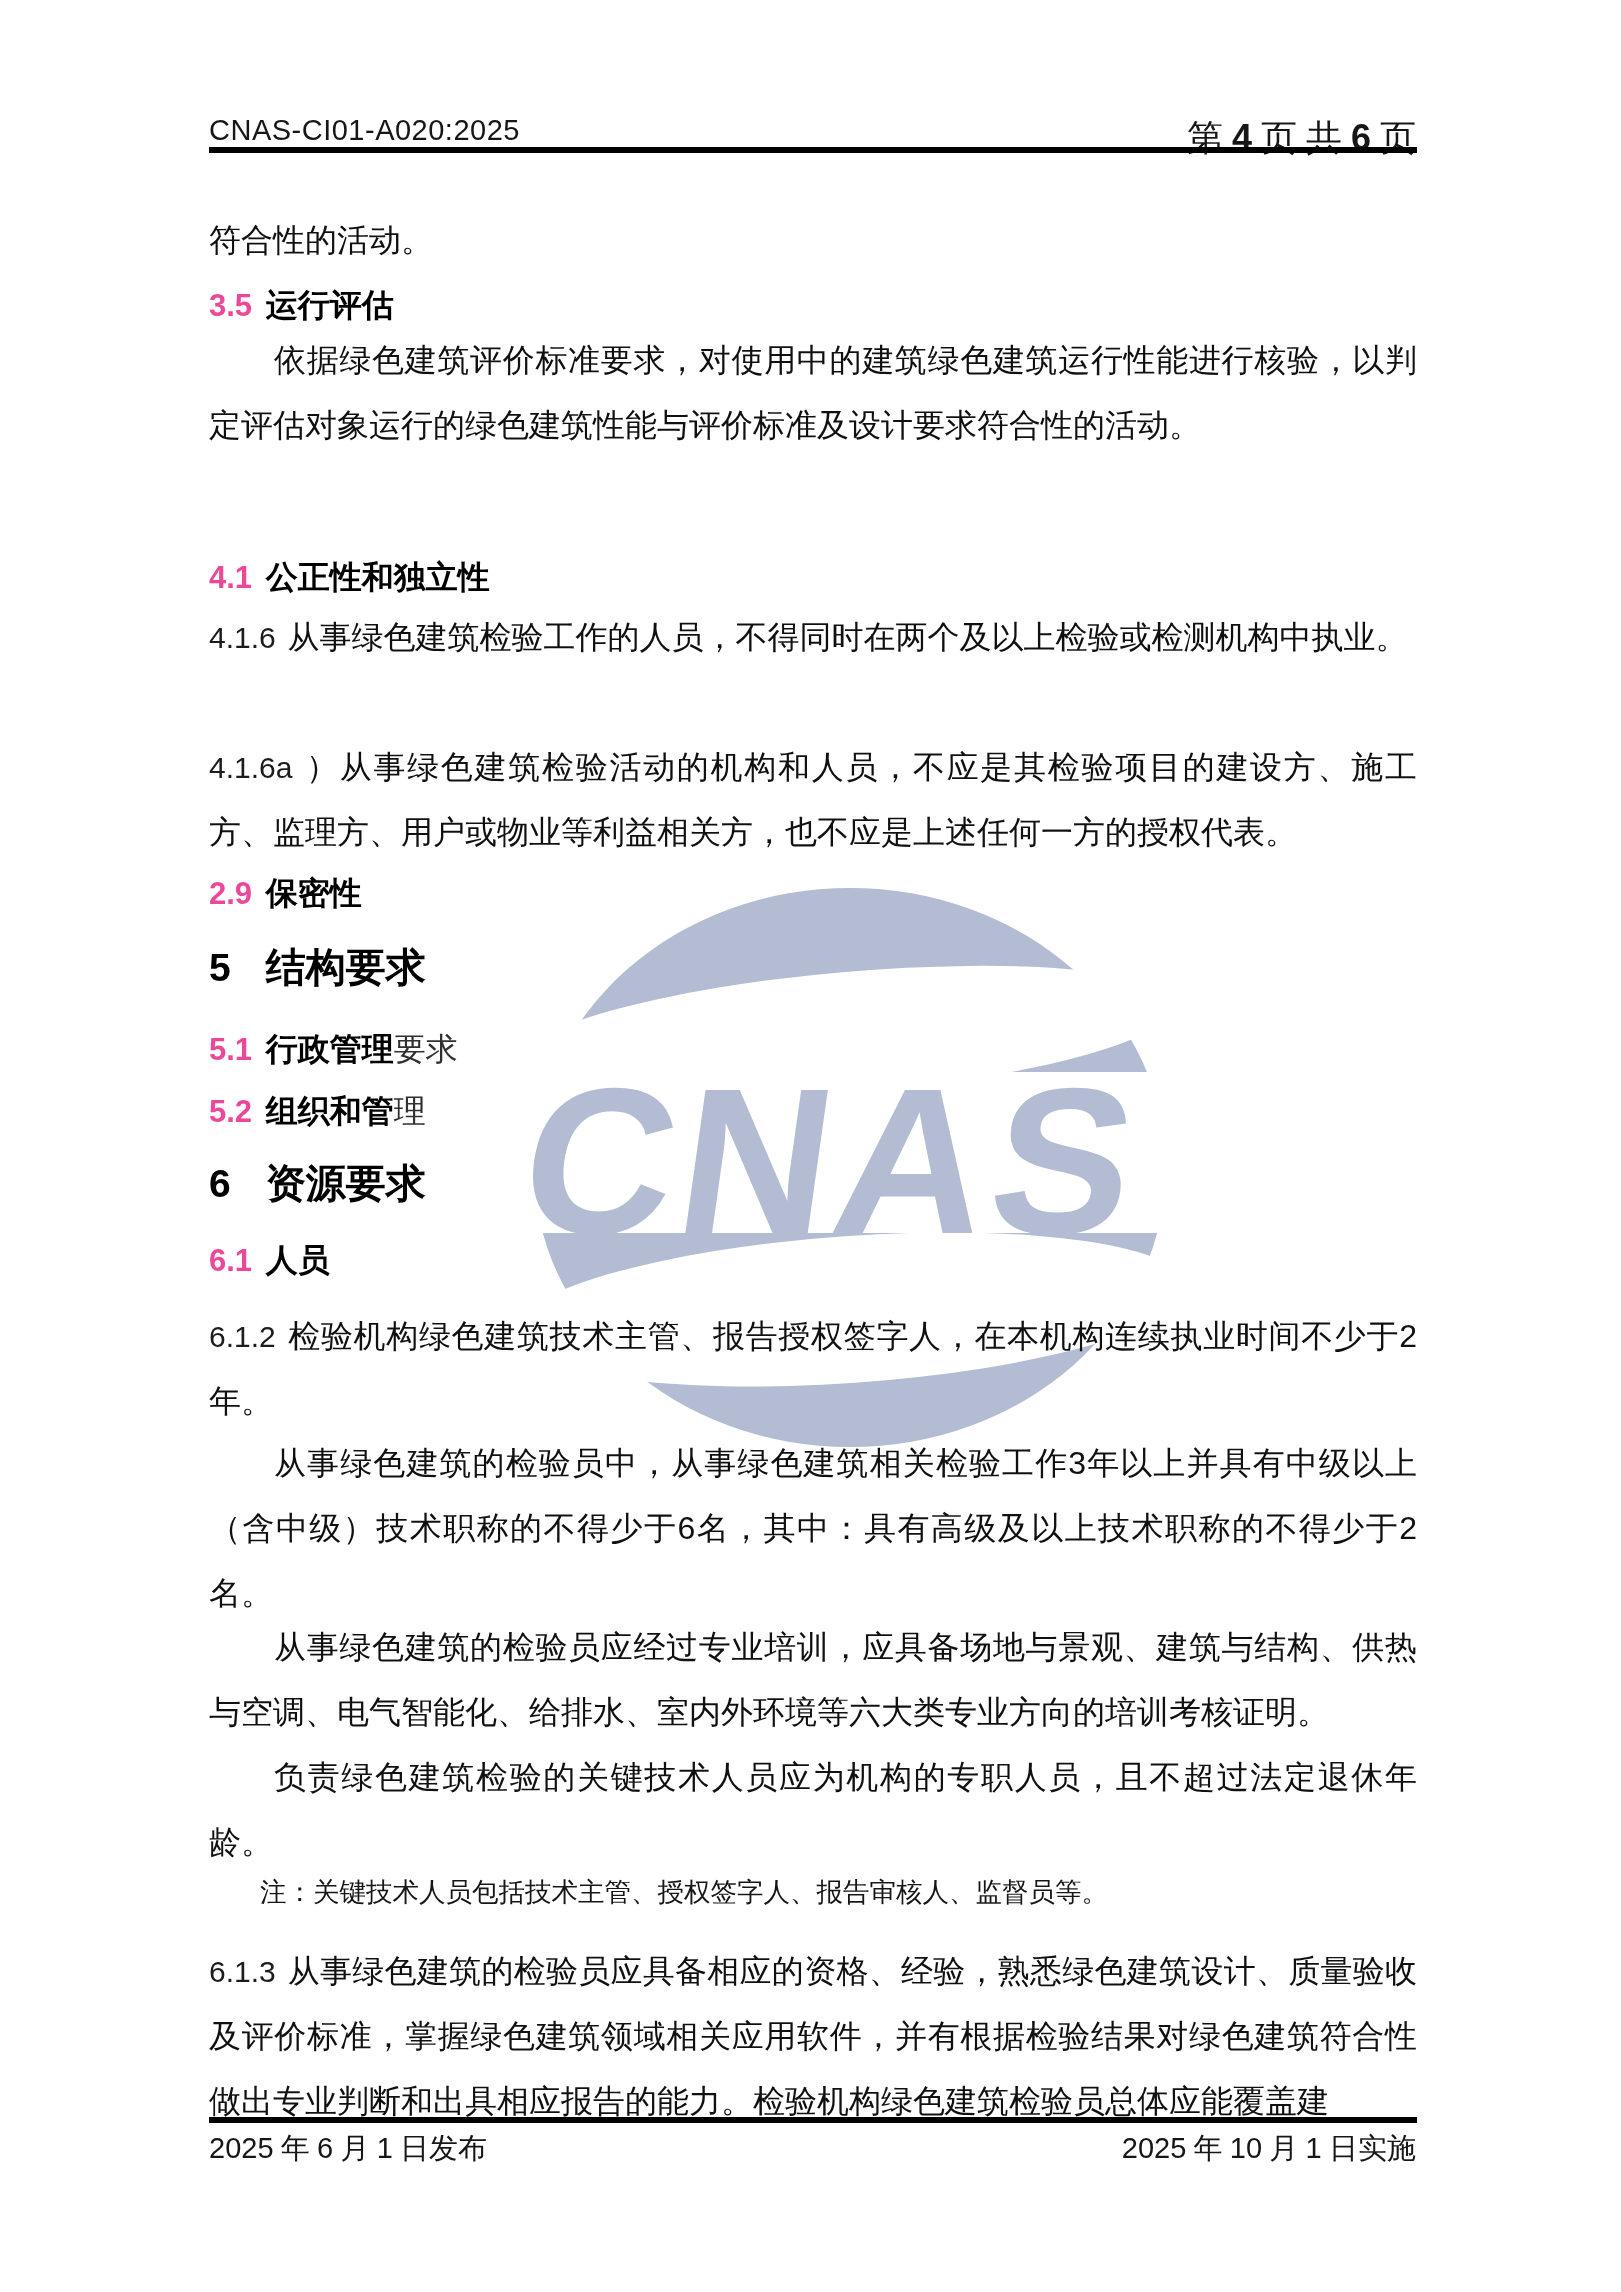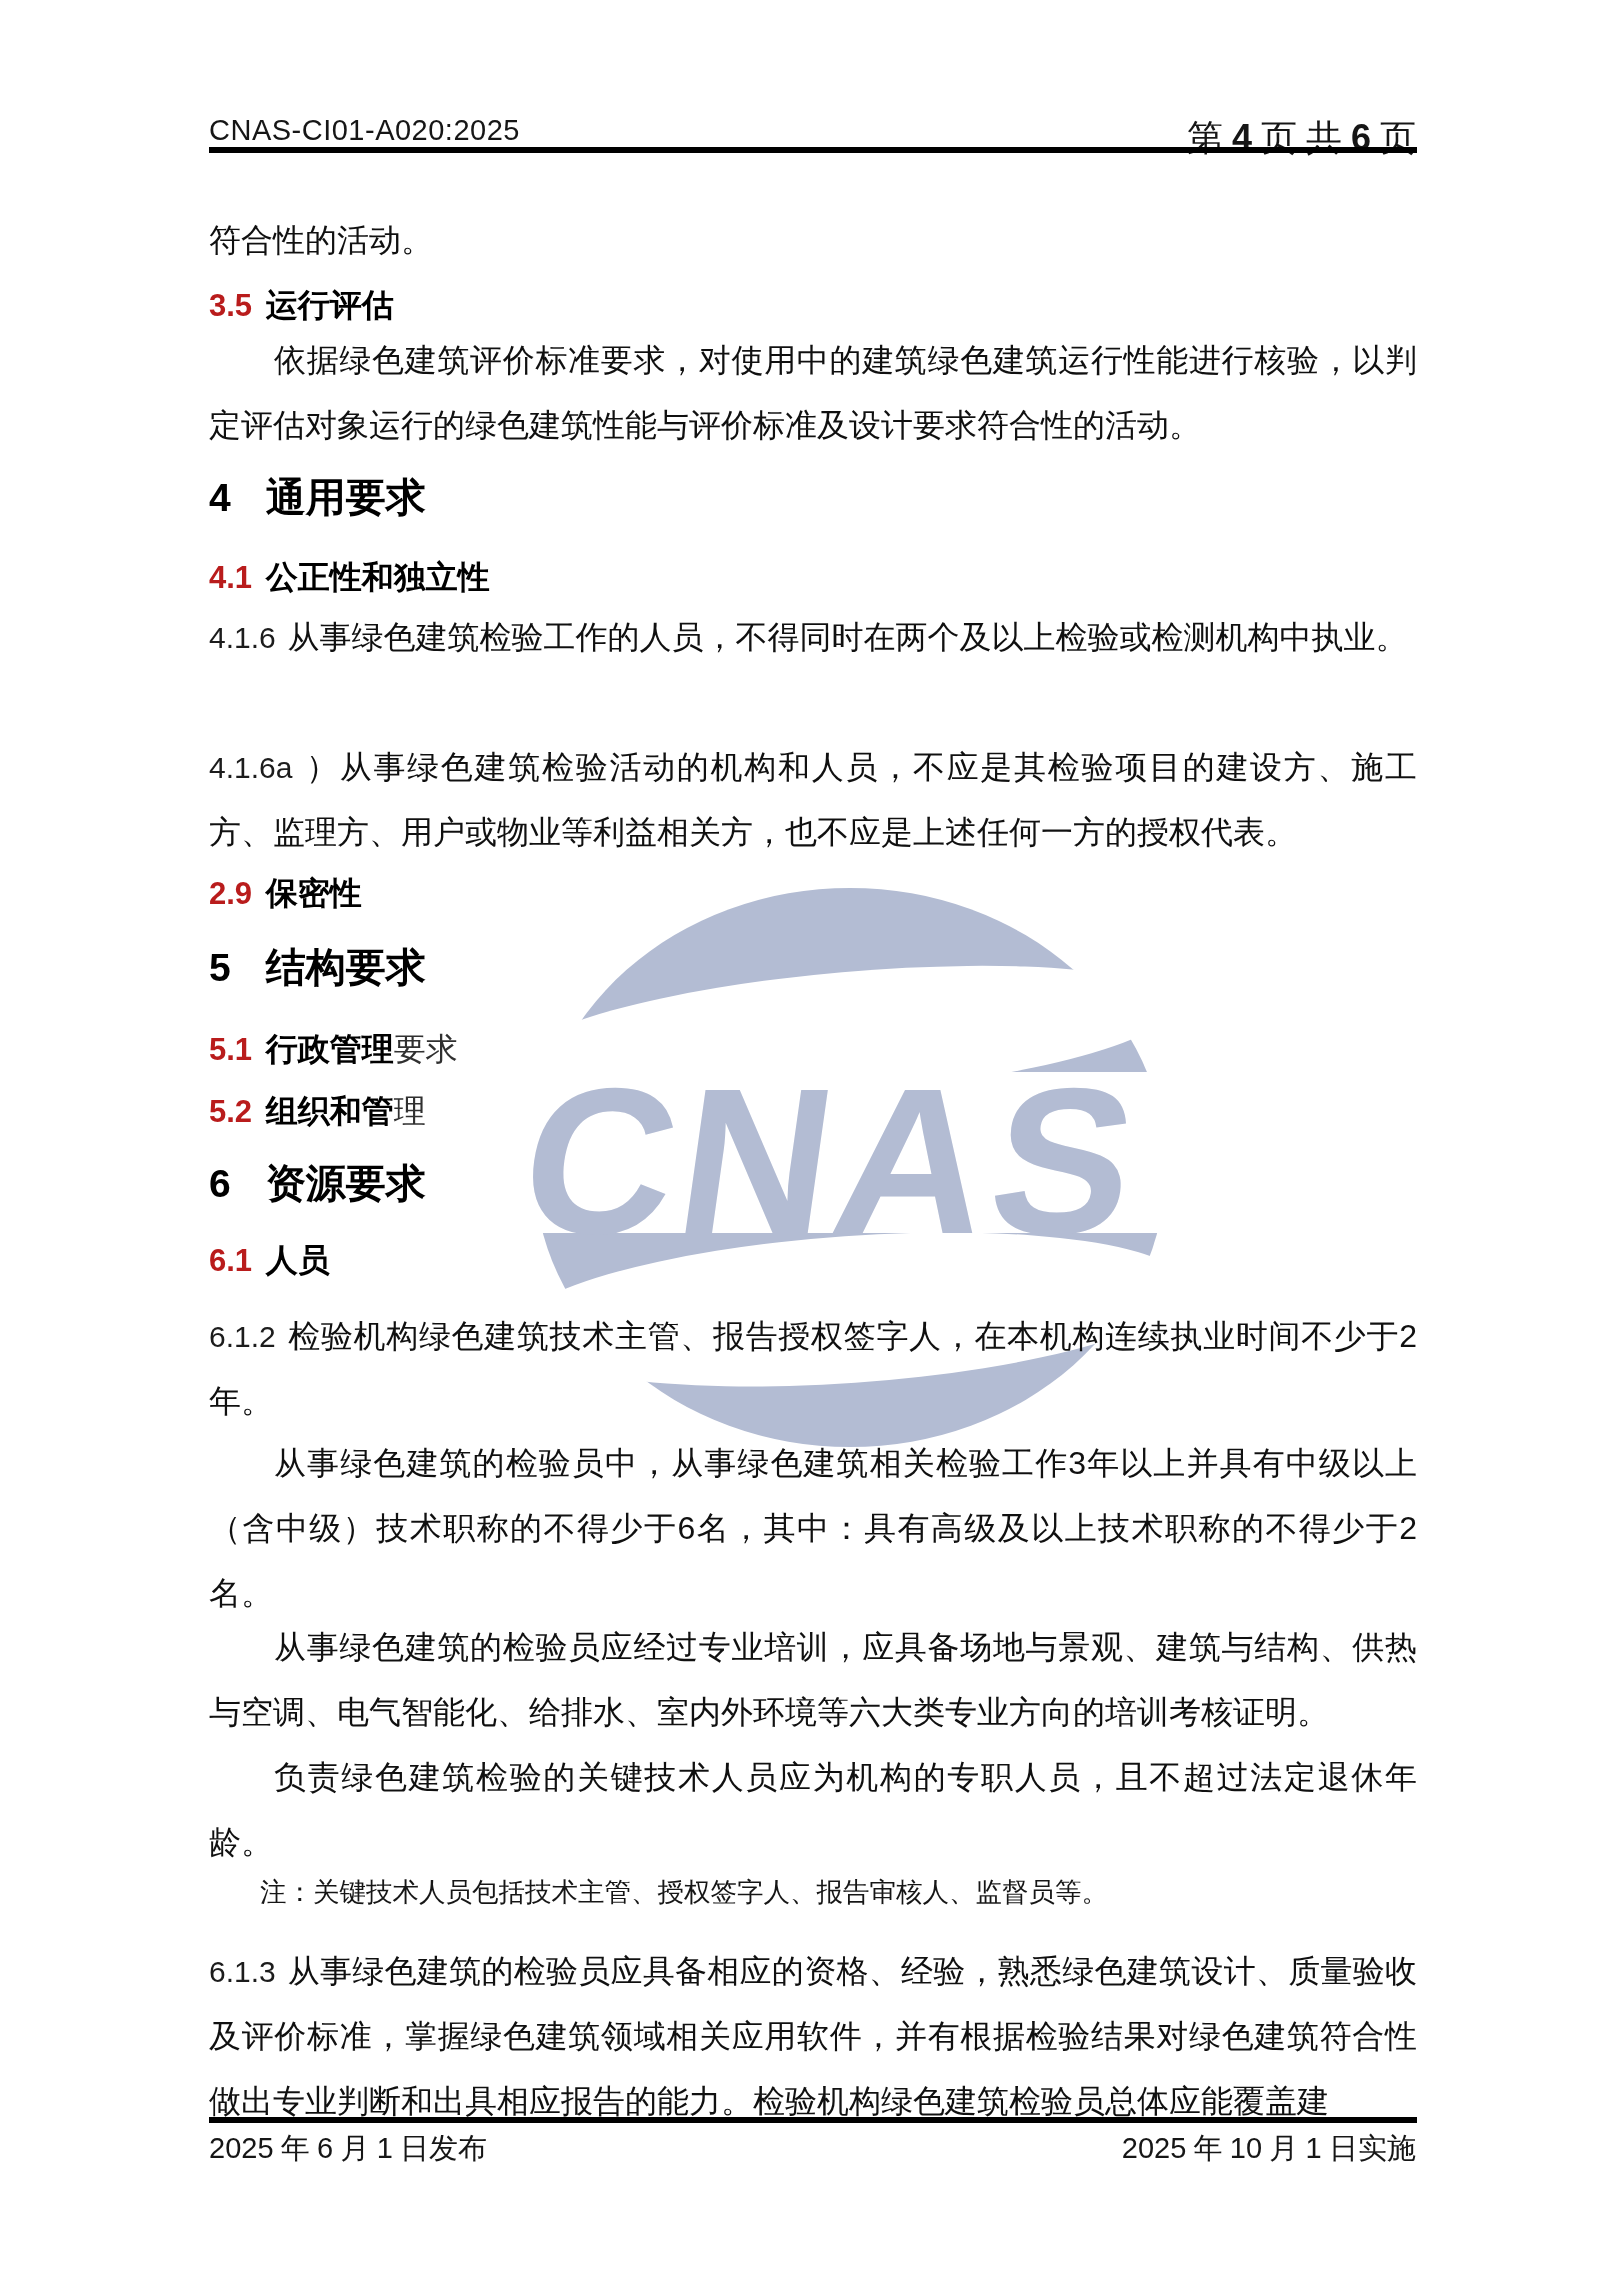--- a/index.html
+++ b/index.html
@@ -78,21 +78,21 @@
     font-family:"Liberation Sans",sans-serif;
     font-weight:bold;font-size:40px;line-height:49px;
     text-align:left;word-break:keep-all;color:#000;
   }
   .h1 .r-num{font-size:39px;margin-right:35px;color:#000;}
   .h2{
     font-weight:bold;font-size:32px;line-height:41px;
     text-align:left;word-break:keep-all;color:#000;
     font-family:"Liberation Sans",sans-serif;
   }
-  .h2 .r-num{font-size:31px;margin-right:13.7px;color:#b91c1c;font-weight:bold;margin-top:45px;}
+  .h2 .r-num{font-size:31px;margin-right:13.7px;color:#ec4899;font-weight:bold;margin-top:45px;}
   .h2 .r-p{font-weight:normal;color:#303030;font-family:"Liberation Serif",serif;text-align:center;}
   .indent{text-indent:65px;}
   .note{
     font-size:26.5px;line-height:35px;text-indent:51px;
     text-align:left;color:#161616;
   }
 </style>
 </head>
 <body>
 
@@ -107,21 +107,20 @@
   </div>
 
   <div class="hdr-left">CNAS-CI01-A020:2025</div>
   <div class="hdr-right hdr"><span class="r-t">第 </span><span class="r-d">4</span><span class="r-t"> 页 共 </span><span class="r-d">6</span><span class="r-t"> 页</span></div>
   <div id="rule-top" class="rule"></div>
 
   <div id="content">
       <div class="block body" style="top: 194px;"><span class="r-t">符合性的活动。</span></div>
       <div class="block h2" style="top: 271px;"><span class="r-num">3.5</span><span class="r-b">运行评估</span></div>
       <div class="block body indent" style="top: 314px;"><span class="r-t">依据绿色建筑评价标准要求，对使用中的建筑绿色建筑运行性能进行核验，以判定评估对象运行的绿色建筑性能与评价标准及设计要求符合性的活动。</span></div>
-      <div class="block h1" style="top: 459px;"><span class="r-num">4</span><span class="r-b">通用要求</span></div>
       <div class="block h2" style="top: 543px;"><span class="r-num">4.1</span><span class="r-b">公正性和独立性</span></div>
       <div class="block body" style="top: 591px;"><span class="r-num">4.1.6</span><span class="r-t">从事绿色建筑检验工作的人员，不得同时在两个及以上检验或检测机构中执业。</span></div>
       <div class="block body" style="top: 721px;"><span class="r-num">4.1.6a</span><span class="r-t">）从事绿色建筑检验活动的机构和人员，不应是其检验项目的建设方、施工方、监理方、用户或物业等利益相关方，也不应是上述任何一方的授权代表。</span></div>
       <div class="block h2" style="top: 859px;"><span class="r-num">2.9</span><span class="r-b">保密性</span></div>
       <div class="block h1" style="top: 929px;"><span class="r-num">5</span><span class="r-b">结构要求</span></div>
       <div class="block h2" style="top: 1015px;"><span class="r-num">5.1</span><span class="r-b">行政管理</span><span class="r-p">要求</span></div>
       <div class="block h2" style="top: 1077px;"><span class="r-num">5.2</span><span class="r-b">组织和管</span><span class="r-p">理</span></div>
       <div class="block h1" style="top: 1145px;"><span class="r-num">6</span><span class="r-b">资源要求</span></div>
       <div class="block h2" style="top: 1226px;"><span class="r-num">6.1</span><span class="r-b">人员</span></div>
       <div class="block body" style="top: 1290px;"><span class="r-num">6.1.2</span><span class="r-t">检验机构绿色建筑技术主管、报告授权签字人，在本机构连续执业时间不少于</span><span class="r-d">2</span><span class="r-t">年。</span></div>

